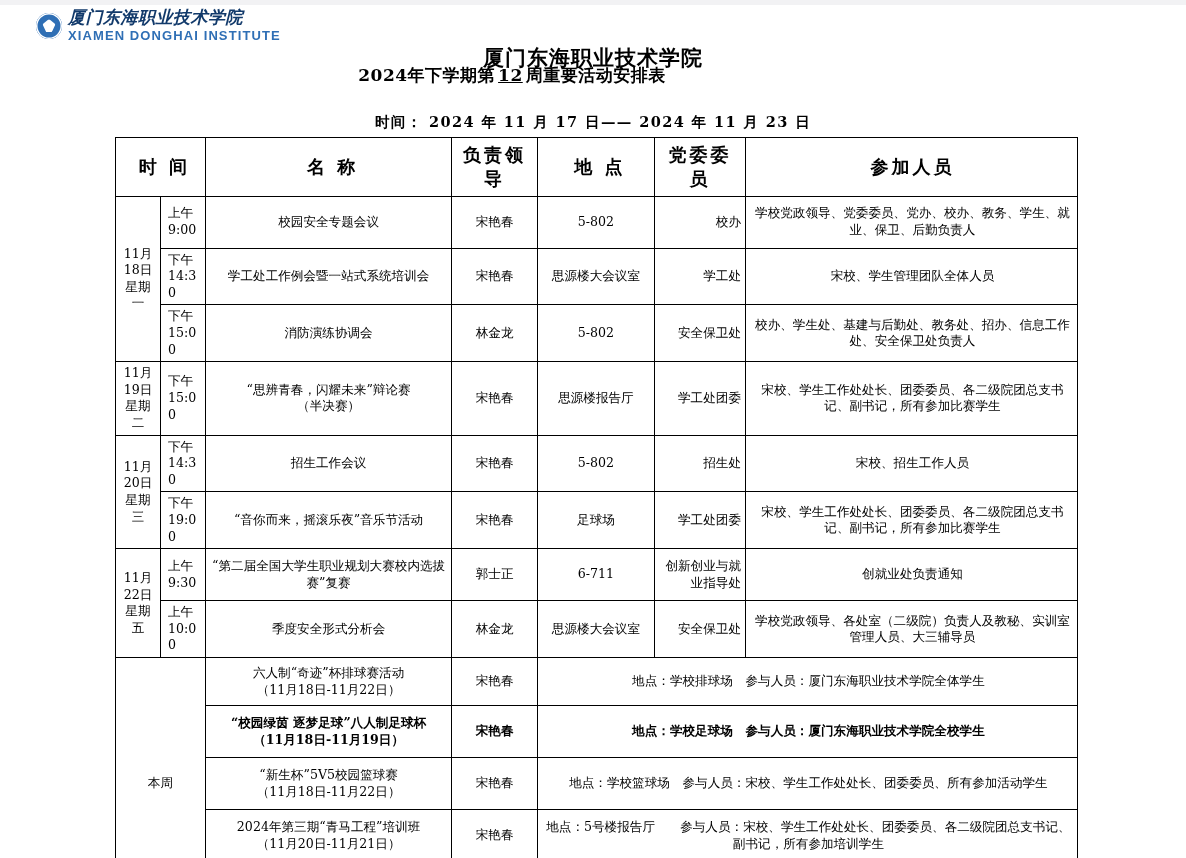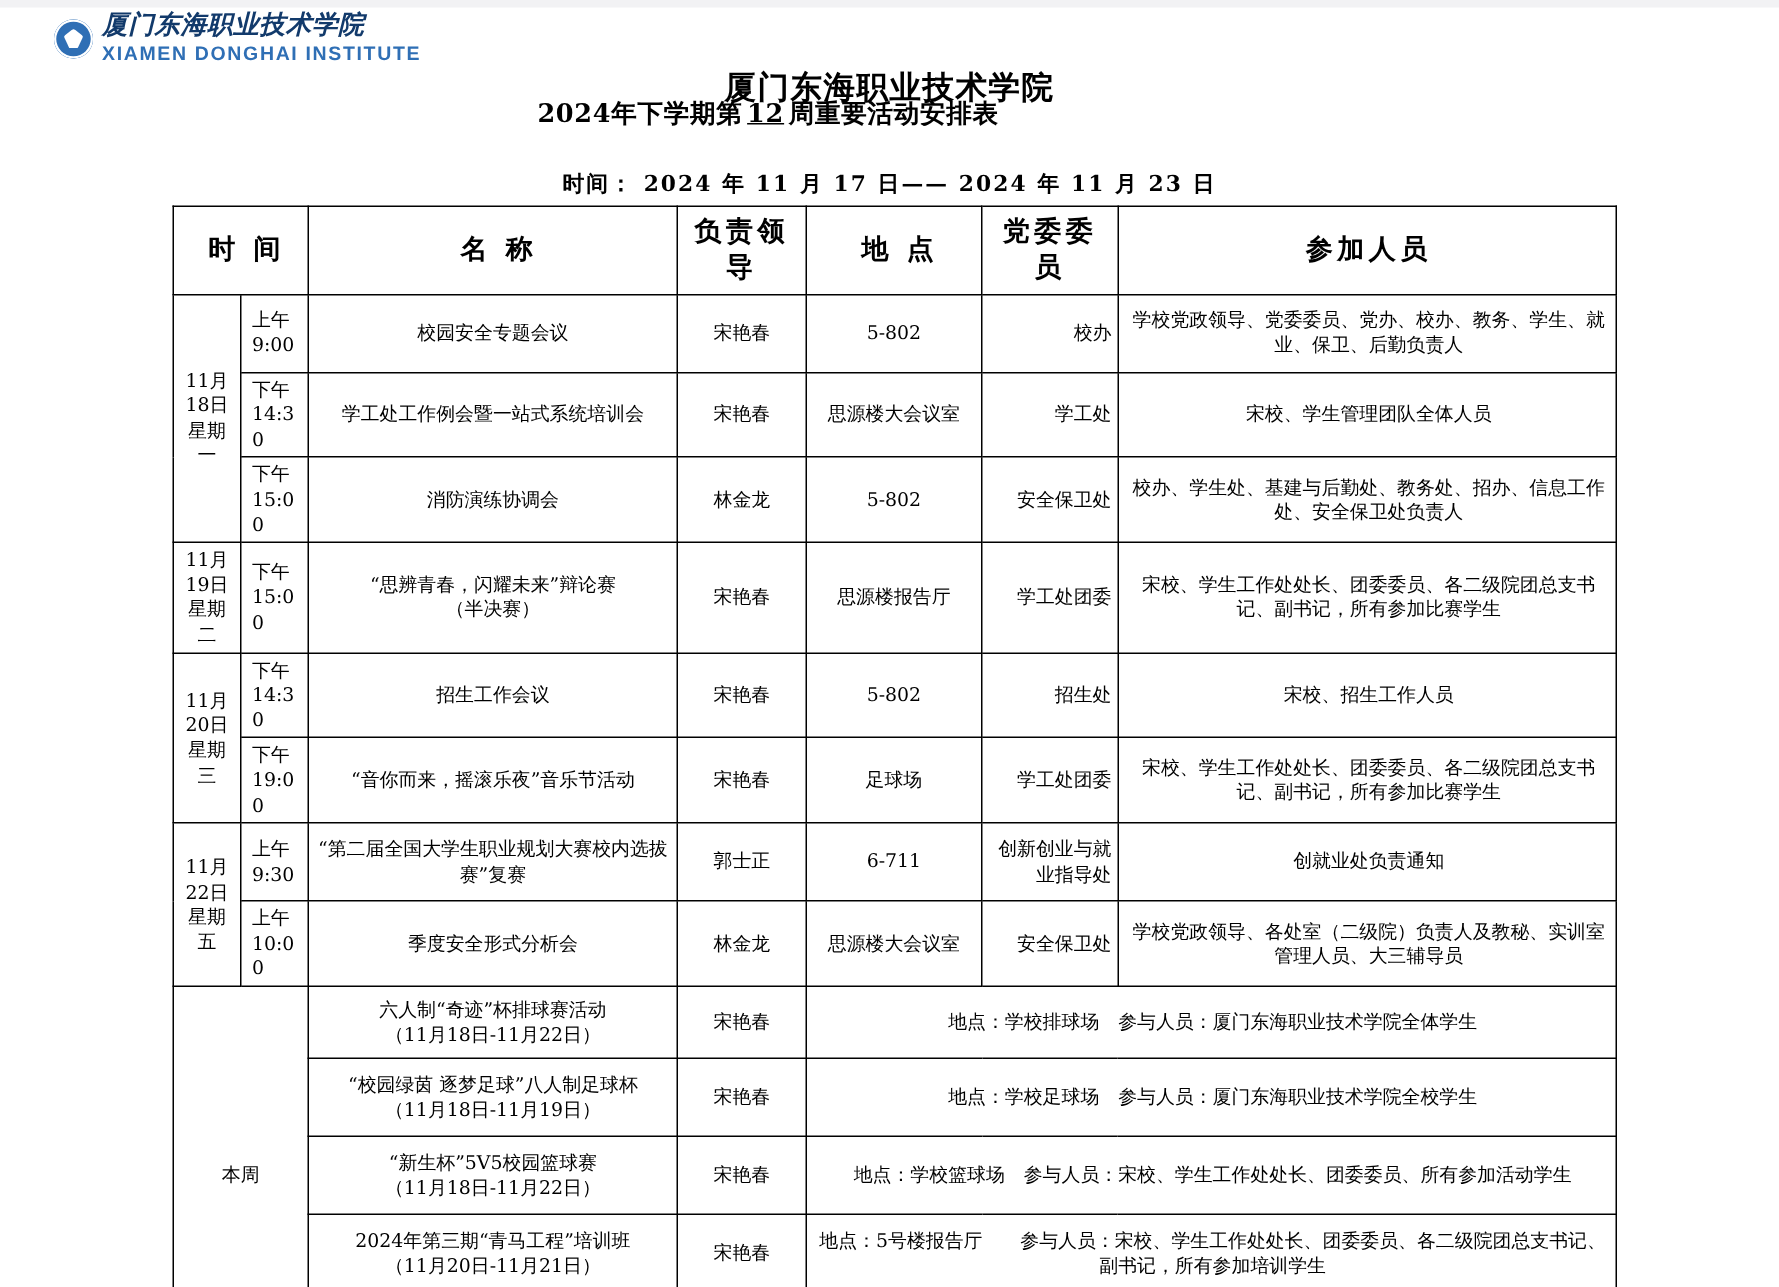--- a/index.html
+++ b/index.html
@@ -261,21 +261,21 @@
         </tr>
         <tr style="height: 48px;">
           <td class="c-date week-cell" colspan="2" rowspan="5">本周</td>
           <td class="c-name">
             <span class="nm2">六人制“奇迹”杯排球赛活动</span>
             <span class="nm2">（11月18日-11月22日）</span>
           </td>
           <td class="c-lead">宋艳春</td>
           <td class="c-att" colspan="3">地点：学校排球场　参与人员：厦门东海职业技术学院全体学生</td>
         </tr>
-        <tr style="height: 52px;">
+        <tr style="height: 52px; font-weight: bold;">
           <td class="c-name">
             <span class="nm2">“校园绿茵 逐梦足球”八人制足球杯</span>
             <span class="nm2">（11月18日-11月19日）</span>
           </td>
           <td class="c-lead">宋艳春</td>
           <td class="c-att" colspan="3">地点：学校足球场　参与人员：厦门东海职业技术学院全校学生</td>
         </tr>
         <tr style="height: 52px;">
           <td class="c-name">
             <span class="nm2">“新生杯”5V5校园篮球赛</span>

